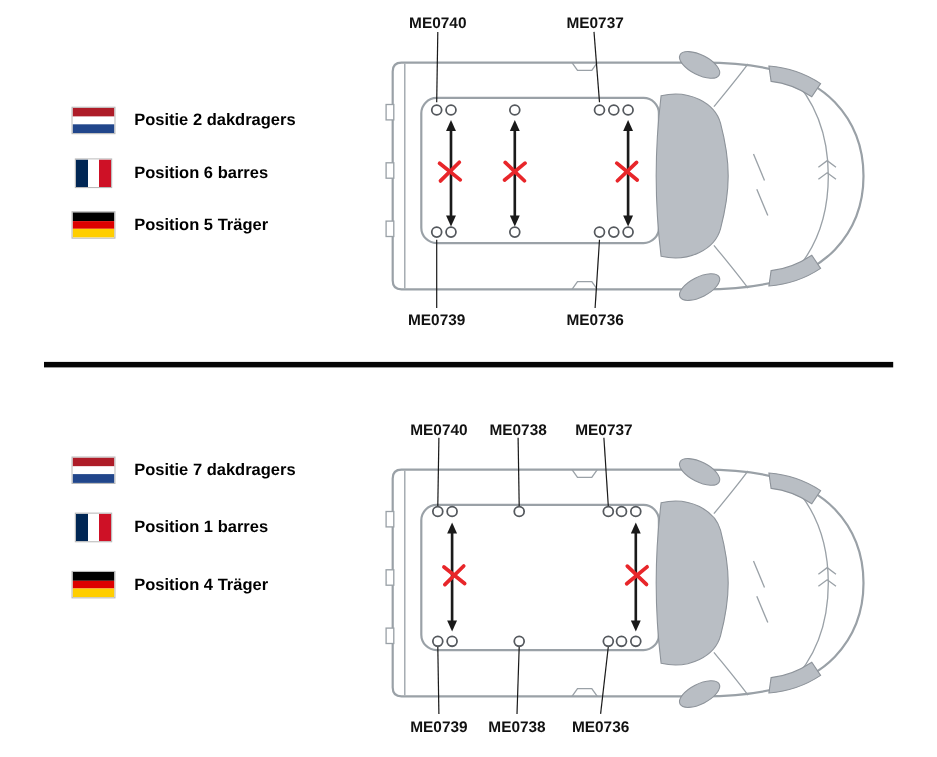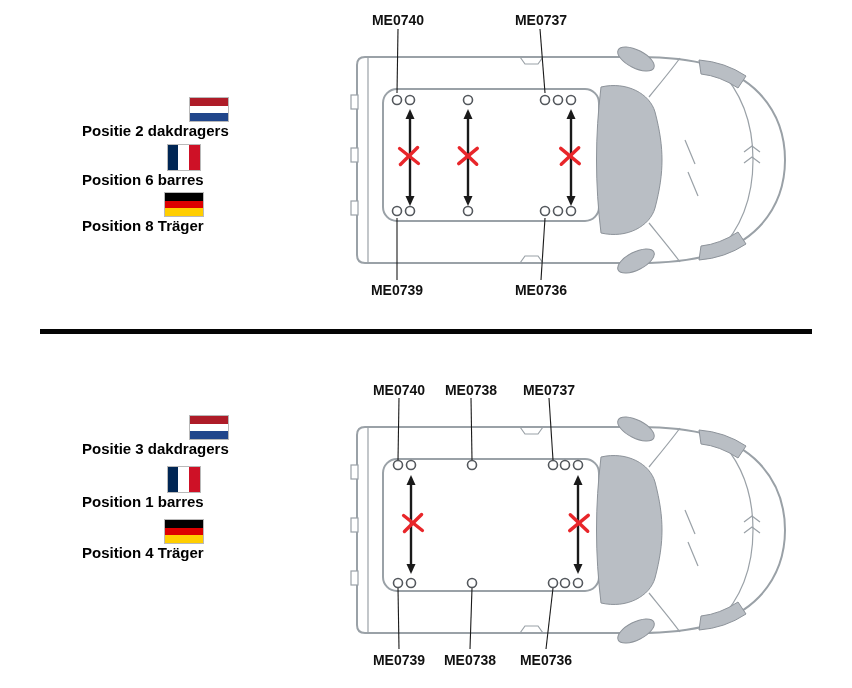--- a/index.html
+++ b/index.html
@@ -13,21 +13,21 @@
   }
   .page {
     position: relative;
     width: 852px;
     height: 688px;
     background: #ffffff;
     overflow: hidden;
     font-family: "Liberation Sans", sans-serif;
     color: #000;
   }
-  .legend-row { position: absolute; left: 65px; display: flex; align-items: flex-end; flex-direction: column; }
+  .legend-row { position: absolute; left: 65px; display: flex; align-items: center; }
   .flag-slot { width: 40px; display: flex; justify-content: center; align-items: center; }
   .flag { display: flex; border: 1px solid #b9b9b9; overflow: hidden; }
   .flag-h { flex-direction: column; width: 40px; height: 25px; }
   .flag-v { flex-direction: row; }
   .flag-fr { width: 34px; height: 27px; }
   .flag i { flex: 1 1 auto; display: block; }
   .legend-label { margin-left: 17px; font-size: 15px; font-weight: 700; white-space: nowrap; }
   .part-label {
     position: absolute;
     transform: translateX(-50%);
@@ -107,21 +107,21 @@
       <span class="legend-label">Position 6 barres</span>
     </div>
     <div class="legend-row" style="top:192px">
       <span class="flag-slot">
         <span class="flag flag-h">
             <i style="background: rgb(0, 0, 0);"></i>
             <i style="background: rgb(221, 0, 0);"></i>
             <i style="background: rgb(255, 206, 0);"></i>
           </span>
       </span>
-      <span class="legend-label">Position 8 Träger</span>
+      <span class="legend-label">Position 5 Träger</span>
     </div>
 
     <div class="part-label" style="left:398px;top:12px">ME0740</div>
     <div class="part-label" style="left:541px;top:12px">ME0737</div>
     <div class="part-label" style="left:397px;top:282px">ME0739</div>
     <div class="part-label" style="left:541px;top:282px">ME0736</div>
 
     <svg class="diagram-svg" style="left:350px;top:8px" width="450" height="300" viewBox="0 0 450 300">
       <use href="#van-top" x="-1" y="37"></use>
       <g class="leader">
@@ -183,21 +183,21 @@
   <section>
 
     <div class="legend-row" style="top:415px">
       <span class="flag-slot">
         <span class="flag flag-h">
             <i style="background: rgb(174, 28, 40);"></i>
             <i style="background: rgb(255, 255, 255);"></i>
             <i style="background: rgb(33, 70, 139);"></i>
           </span>
       </span>
-      <span class="legend-label">Positie 3 dakdragers</span>
+      <span class="legend-label">Positie 7 dakdragers</span>
     </div>
     <div class="legend-row" style="top:466px">
       <span class="flag-slot">
         <span class="flag flag-v flag-fr">
             <i style="background: rgb(0, 38, 84);"></i>
             <i style="background: rgb(255, 255, 255);"></i>
             <i style="background: rgb(206, 17, 38);"></i>
           </span>
       </span>
       <span class="legend-label">Position 1 barres</span>

